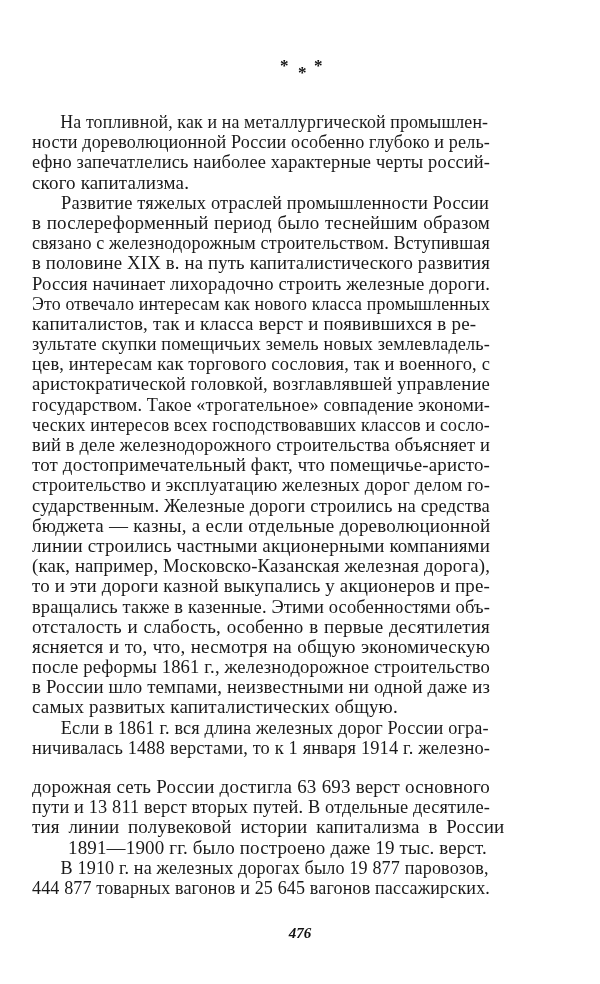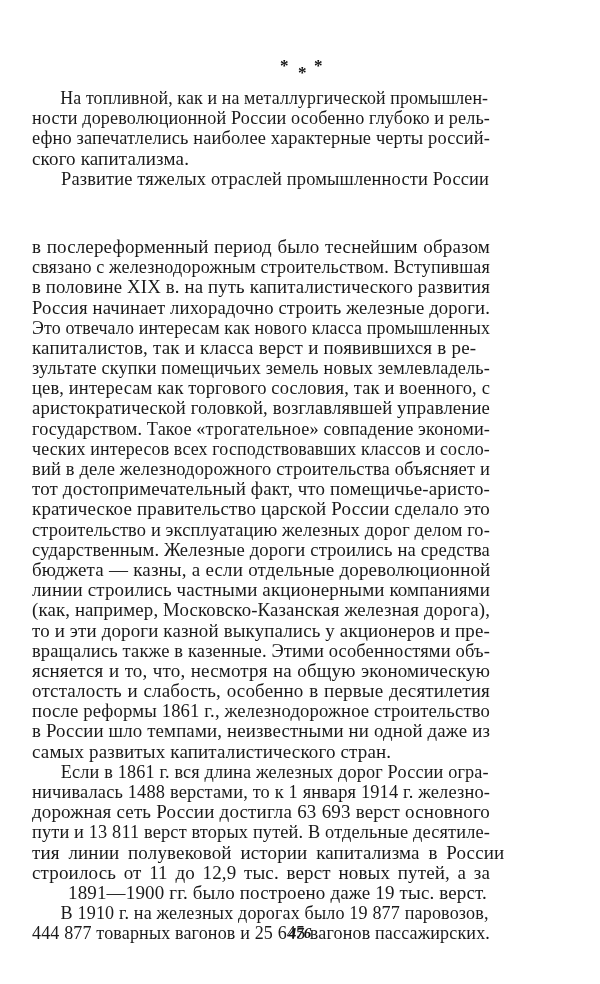--- a/index.html
+++ b/index.html
@@ -33,21 +33,21 @@
       color: #111;
     }
     .asterism span { position: absolute; }
     .asterism .a1 { left: 0; top: 0; }
     .asterism .a2 { left: 18px; top: 7px; }
     .asterism .a3 { left: 34px; top: 0; }
 
     .text-block {
       position: absolute;
       left: 32px;
-      top: 88px;
+      top: 112px;
       width: 458px;
     }
     .line {
       display: block;
       height: 20.2px;
       line-height: 20.2px;
       font-size: 19px;
       letter-spacing: 0.15px;
       text-align: justify;
       text-align-last: justify;
@@ -85,55 +85,53 @@
 
     <div>
       <span class="line indent" style="white-space: nowrap; transform: scaleX(0.9397); text-align-last: left;">На топливной, как и на металлургической промышлен-</span>
       <span class="line" style="white-space: nowrap; transform: scaleX(0.9539); text-align-last: left;">ности дореволюционной России особенно глубоко и рель-</span>
       <span class="line" style="white-space: nowrap; transform: scaleX(0.9669); text-align-last: left;">ефно запечатлелись наиболее характерные черты россий-</span>
       <span class="line last" style="white-space: nowrap;">ского капитализма.</span>
     </div>
 
     <div>
       <span class="line indent" style="white-space: nowrap; transform: scaleX(0.9698); text-align-last: left;">Развитие тяжелых отраслей промышленности России</span>
-      <span class="line" style="white-space: nowrap; word-spacing: 0.69px; text-align-last: left; margin-top: 48px;">в послереформенный период было теснейшим образом</span>
+      <span class="line" style="white-space: nowrap; word-spacing: 0.69px; text-align-last: left;">в послереформенный период было теснейшим образом</span>
       <span class="line" style="white-space: nowrap; transform: scaleX(0.9524); text-align-last: left;">связано с железнодорожным строительством. Вступившая</span>
       <span class="line" style="white-space: nowrap; transform: scaleX(0.9882); text-align-last: left;">в половине XIX в. на путь капиталистического развития</span>
       <span class="line" style="white-space: nowrap; transform: scaleX(0.982); text-align-last: left;">Россия начинает лихорадочно строить железные дороги.</span>
       <span class="line" style="white-space: nowrap; transform: scaleX(0.9433); text-align-last: left;">Это отвечало интересам как нового класса промышленных</span>
       <span class="line" style="white-space: nowrap; word-spacing: 0.18px; text-align-last: left;">капиталистов, так и класса верст и появившихся в ре-</span>
       <span class="line" style="white-space: nowrap; transform: scaleX(0.959); text-align-last: left;">зультате скупки помещичьих земель новых землевладель-</span>
       <span class="line" style="white-space: nowrap; transform: scaleX(0.9732); text-align-last: left;">цев, интересам как торгового сословия, так и военного, с</span>
       <span class="line" style="white-space: nowrap; transform: scaleX(0.9827); text-align-last: left;">аристократической головкой, возглавлявшей управление</span>
       <span class="line" style="white-space: nowrap; transform: scaleX(0.959); text-align-last: left;">государством. Такое «трогательное» совпадение экономи-</span>
       <span class="line" style="white-space: nowrap; transform: scaleX(0.9444); text-align-last: left;">ческих интересов всех господствовавших классов и сосло-</span>
       <span class="line" style="white-space: nowrap; transform: scaleX(0.9733); text-align-last: left;">вий в деле железнодорожного строительства объясняет и</span>
       <span class="line" style="white-space: nowrap; transform: scaleX(0.9965); text-align-last: left;">тот достопримечательный факт, что помещичье-аристо-</span>
-      <span class="line" style="white-space: nowrap; transform: scaleX(0.9994); text-align-last: left;">кратическое правительство царской России сделало это</span>
       <span class="line" style="white-space: nowrap; transform: scaleX(0.9669); text-align-last: left;">строительство и эксплуатацию железных дорог делом го-</span>
       <span class="line" style="white-space: nowrap; transform: scaleX(0.9779); text-align-last: left;">сударственным. Железные дороги строились на средства</span>
       <span class="line" style="white-space: nowrap; word-spacing: 0.19px; text-align-last: left;">бюджета — казны, а если отдельные дореволюционной</span>
       <span class="line" style="white-space: nowrap; transform: scaleX(0.9976); text-align-last: left;">линии строились частными акционерными компаниями</span>
       <span class="line" style="white-space: nowrap; transform: scaleX(0.9896); text-align-last: left;">(как, например, Московско-Казанская железная дорога),</span>
       <span class="line" style="white-space: nowrap; transform: scaleX(0.9961); text-align-last: left;">то и эти дороги казной выкупались у акционеров и пре-</span>
       <span class="line" style="white-space: nowrap; transform: scaleX(0.9728); text-align-last: left;">вращались также в казенные. Этими особенностями объ-</span>
+      <span class="line" style="white-space: nowrap; word-spacing: 0.83px; text-align-last: left;">отсталость и слабость, особенно в первые десятилетия</span>
       <span class="line" style="white-space: nowrap; word-spacing: 0.56px; text-align-last: left;">ясняется и то, что, несмотря на общую экономическую</span>
-      <span class="line" style="white-space: nowrap; word-spacing: 0.83px; text-align-last: left;">отсталость и слабость, особенно в первые десятилетия</span>
       <span class="line" style="white-space: nowrap; transform: scaleX(0.9818); text-align-last: left;">после реформы 1861 г., железнодорожное строительство</span>
       <span class="line" style="white-space: nowrap; transform: scaleX(0.9922); text-align-last: left;">в России шло темпами, неизвестными ни одной даже из</span>
-      <span class="line last" style="white-space: nowrap;">самых развитых капиталистического стран.</span>
+      <span class="line last" style="white-space: nowrap;">самых развитых капиталистических общую.</span>
     </div>
 
     <div>
       <span class="line indent" style="white-space: nowrap; transform: scaleX(0.9602); text-align-last: left;">Если в 1861 г. вся длина железных дорог России огра-</span>
       <span class="line" style="white-space: nowrap; transform: scaleX(0.9691); text-align-last: left;">ничивалась 1488 верстами, то к 1 января 1914 г. железно-</span>
-      <span class="line" style="white-space: nowrap; word-spacing: 0.23px; text-align-last: left;">дорожная сеть России достигла 63 693 верст основного</span>
+      <span class="line" style="white-space: nowrap; word-spacing: 0.23px; text-align-last: left; margin-top: 19px;">дорожная сеть России достигла 63 693 верст основного</span>
       <span class="line" style="white-space: nowrap; transform: scaleX(0.9646); text-align-last: left;">пути и 13 811 верст вторых путей. В отдельные десятиле-</span>
       <span class="line" style="white-space: nowrap; word-spacing: 3.84px; text-align-last: left;">тия линии полувековой истории капитализма в России</span>
-      <span class="line" style="white-space: nowrap; word-spacing: 2.74px; text-align-last: left;">строилось от 11 до 12,9 тыс. верст новых путей, а за</span>
       <span class="line last" style="white-space: nowrap; margin-left: 36px;">1891—1900 гг. было построено даже 19 тыс. верст.</span>
     </div>
 
     <div>
       <span class="line indent" style="white-space: nowrap; transform: scaleX(0.9533); text-align-last: left;">В 1910 г. на железных дорогах было 19 877 паровозов,</span>
       <span class="line" style="white-space: nowrap; transform: scaleX(0.9506); text-align-last: left;">444 877 товарных вагонов и 25 645 вагонов пассажирских.</span>
     </div>
 
   </div>
 

